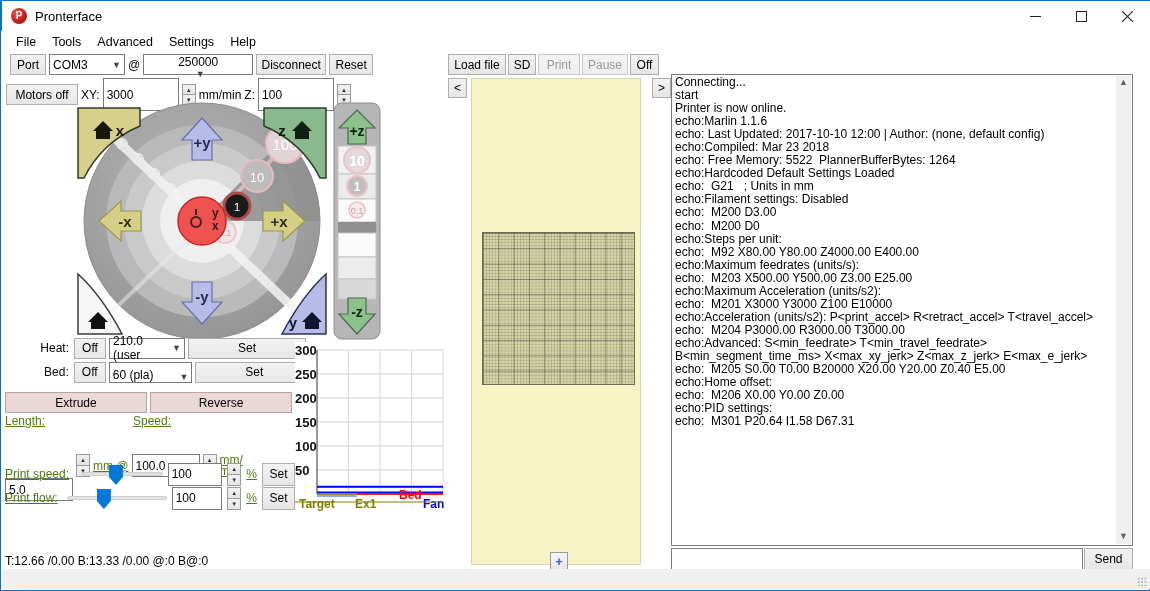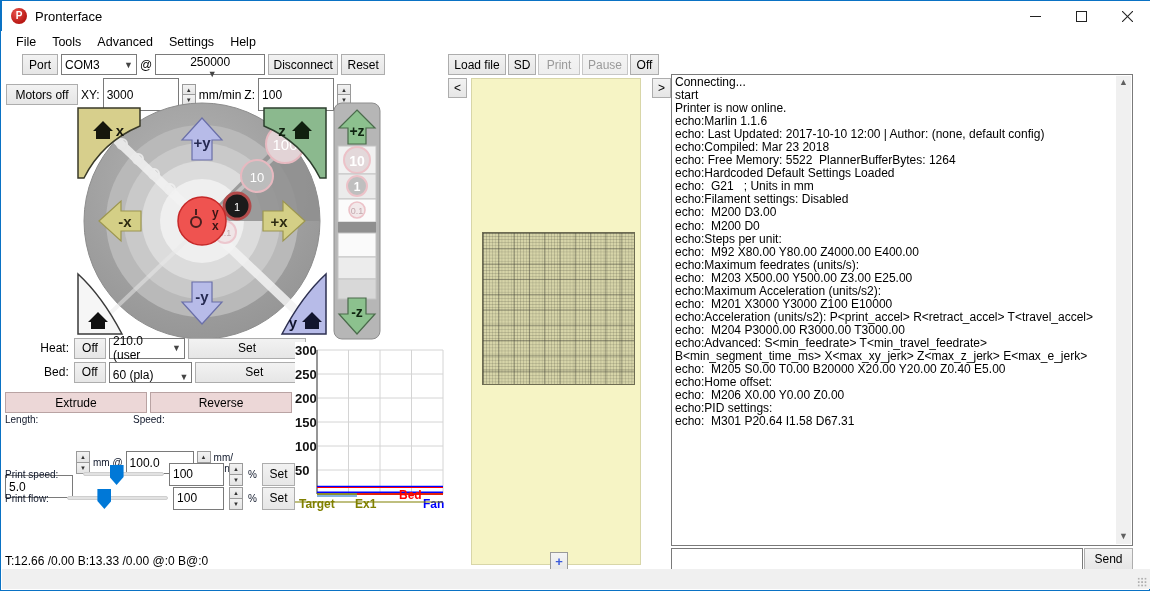--- a/index.html
+++ b/index.html
@@ -80,37 +80,37 @@
   .spin {
     width:14px; height:21px; display:flex; flex-direction:column; flex:none;
   }
   .spin div {
     flex:1; background: linear-gradient(#f2f2f2,#e4e4e4); border:1px solid #9a9a9a;
     display:flex; align-items:center; justify-content:center; font-size:6px; color:#333;
   }
   .spin div:first-child { border-bottom:none; }
 
   
-  #row-port  { position:absolute; left:20px;  top:2px;  display:flex; align-items:center; gap:3px; }
+  #row-port  { position:absolute; left:8px;  top:2px;  display:flex; align-items:center; gap:3px; }
   #row-motor { position:absolute; left:4px;  top:26px; display:flex; align-items:center; gap:3px; }
   .lbl { font-size:12px; color:#000; white-space:nowrap; }
 
   
   #jogwrap { position:absolute; left:60px; top:44px; width:330px; height:250px; }
   #zslider { position:absolute; left:331px; top:50px; width:48px; height:238px; }
 
   
   #heatblock { position:absolute; left:0px; top:284px; width:292px;margin-left:19px; }
   .hrow { display:flex; align-items:center; height:24px; gap:3px; }
   .hlabel { width:50px; text-align:right; font-size:12px; padding-right:2px; }
 
   
   #exrow { position:absolute; left:3px; top:340px; width:288px; display:flex; gap:3px; }
   #lenrow { position:absolute; left:3px; top:362px; width:290px; }
-  .sublbl { font-size:10px; color:#0f172a; }
+  .sublbl { font-size:12px; color:#4d7c0f;text-decoration:underline; }
 
   
   .sliderrow { display:flex; align-items:center; gap:5px; height:24px; }
   .slider-track {
     position:relative; height:4px; background:#e2e2e2; border:1px solid #cfcfcf; border-radius:2px;
   }
   .slider-thumb {
     position:absolute; top:-8px; width:14px; height:20px; background:#0078d7;
     clip-path: polygon(0 0, 100% 0, 100% 60%, 50% 100%, 0 60%);
   }

